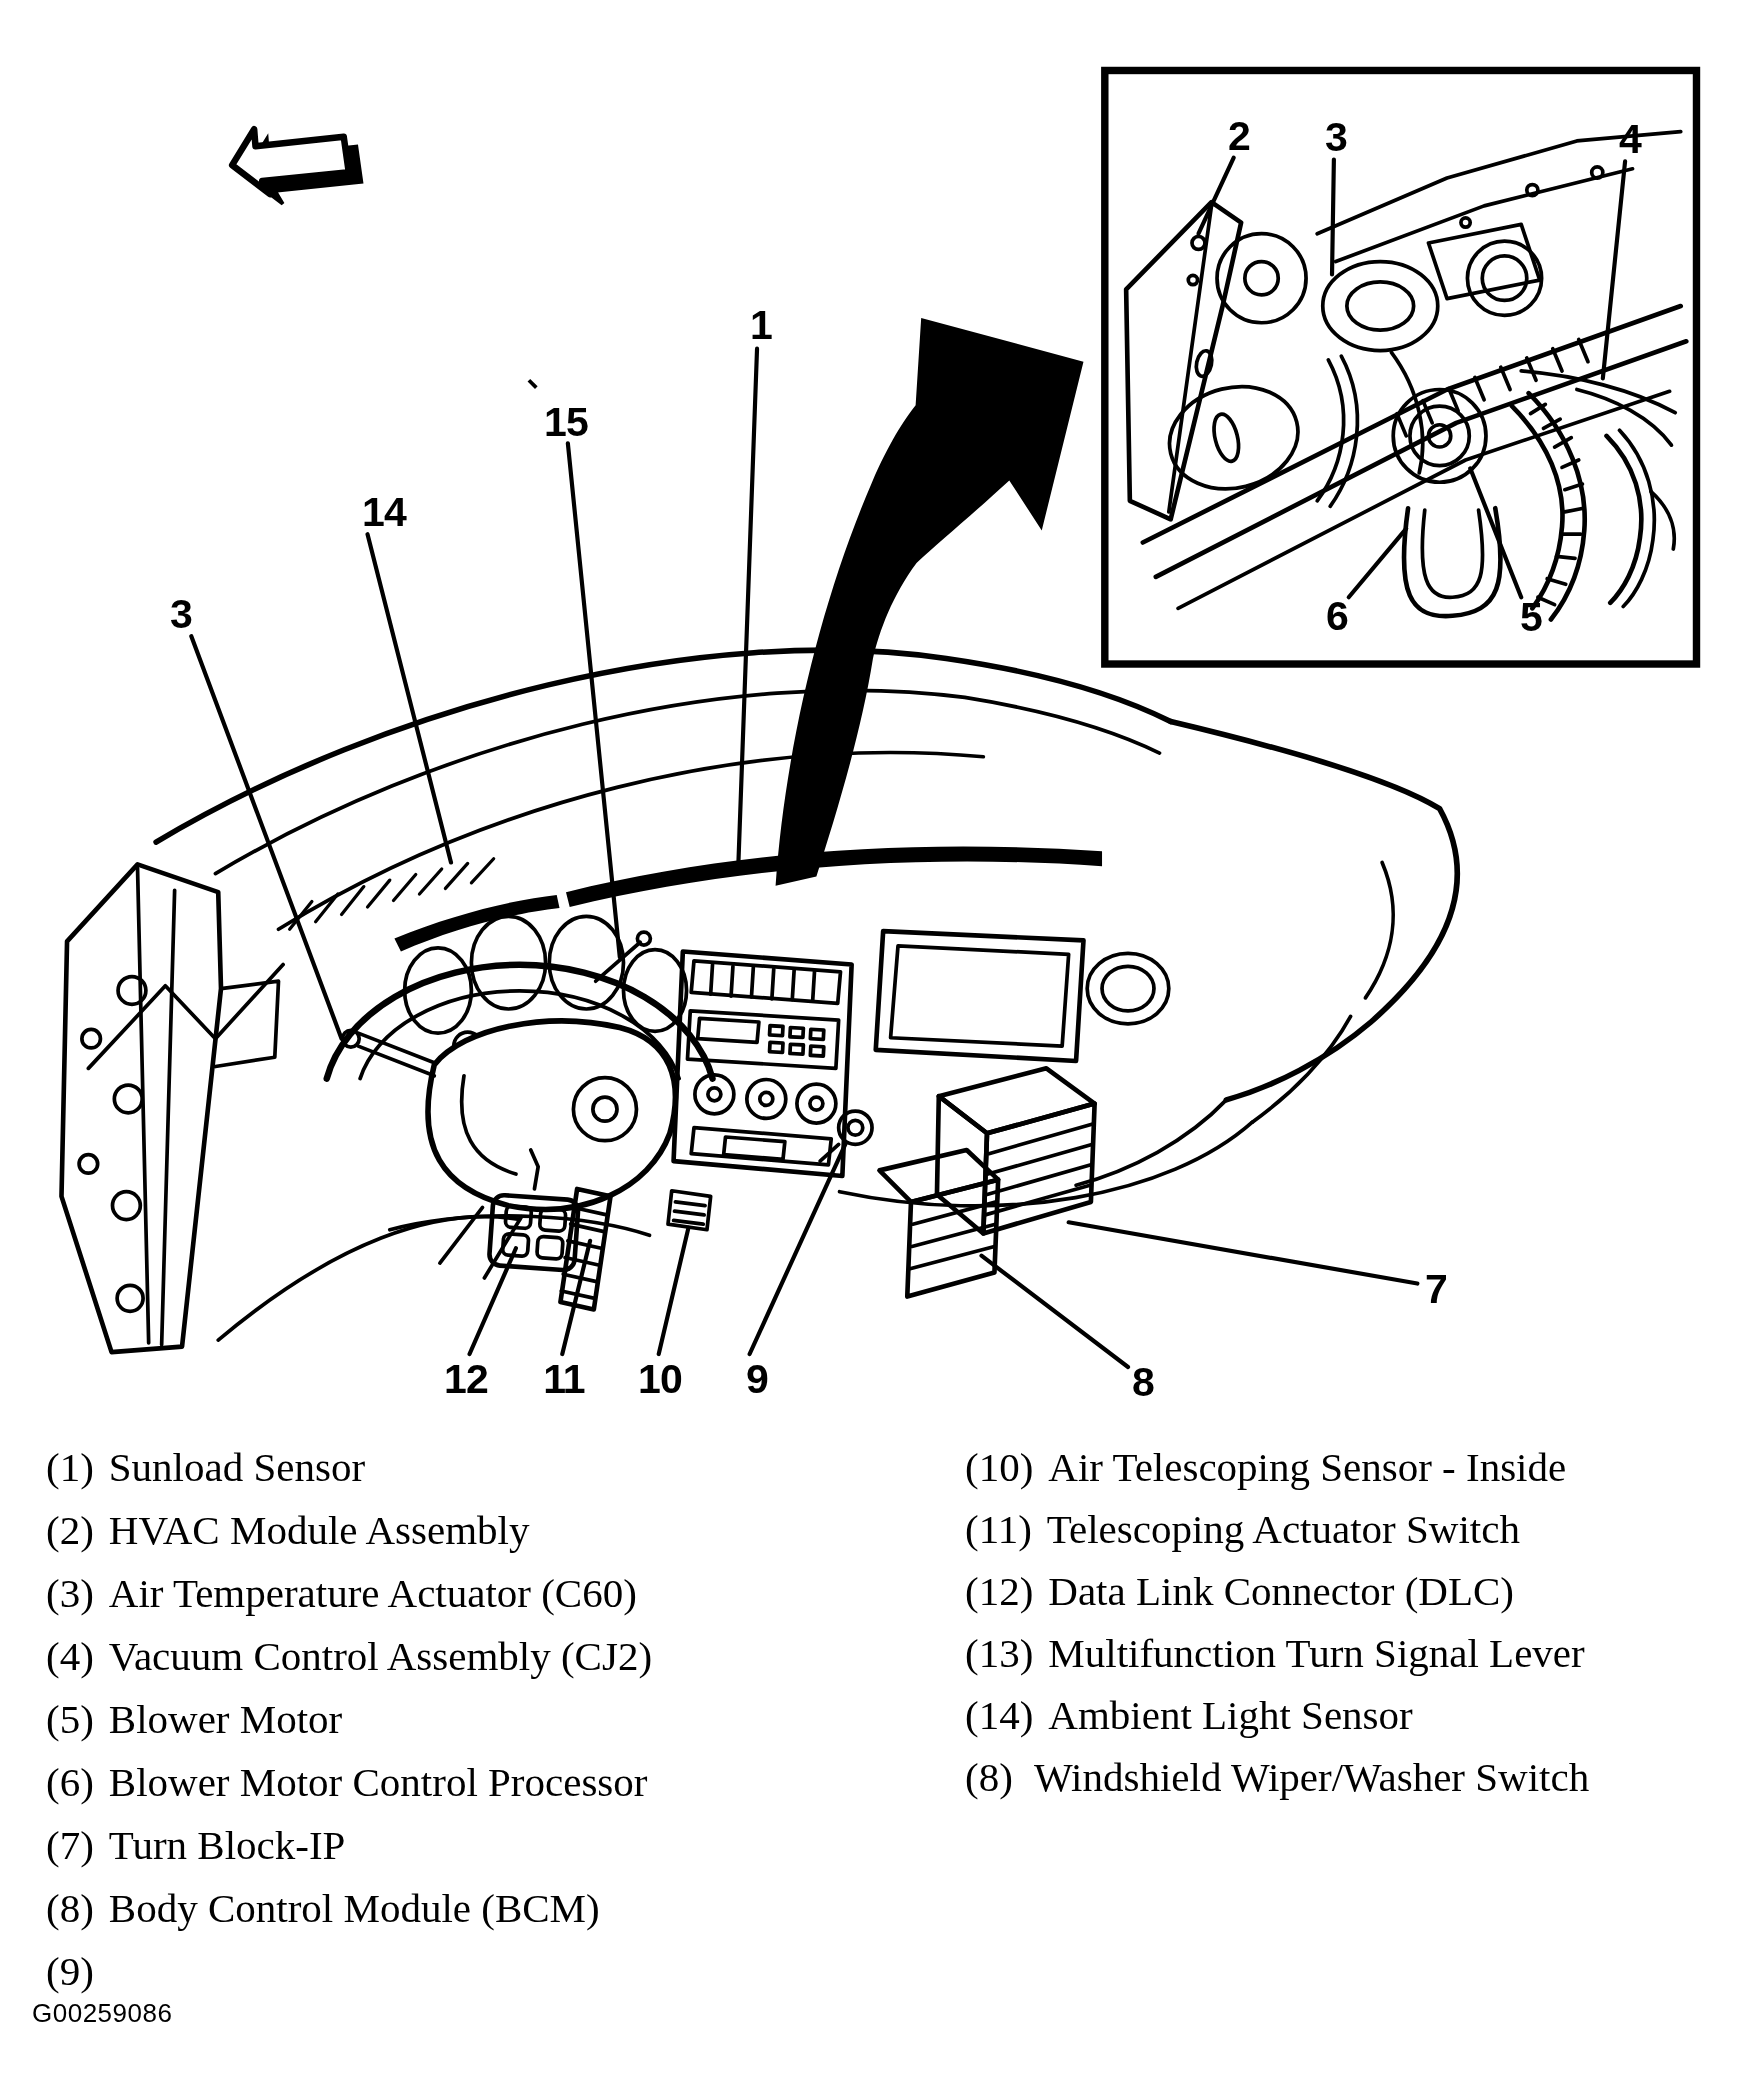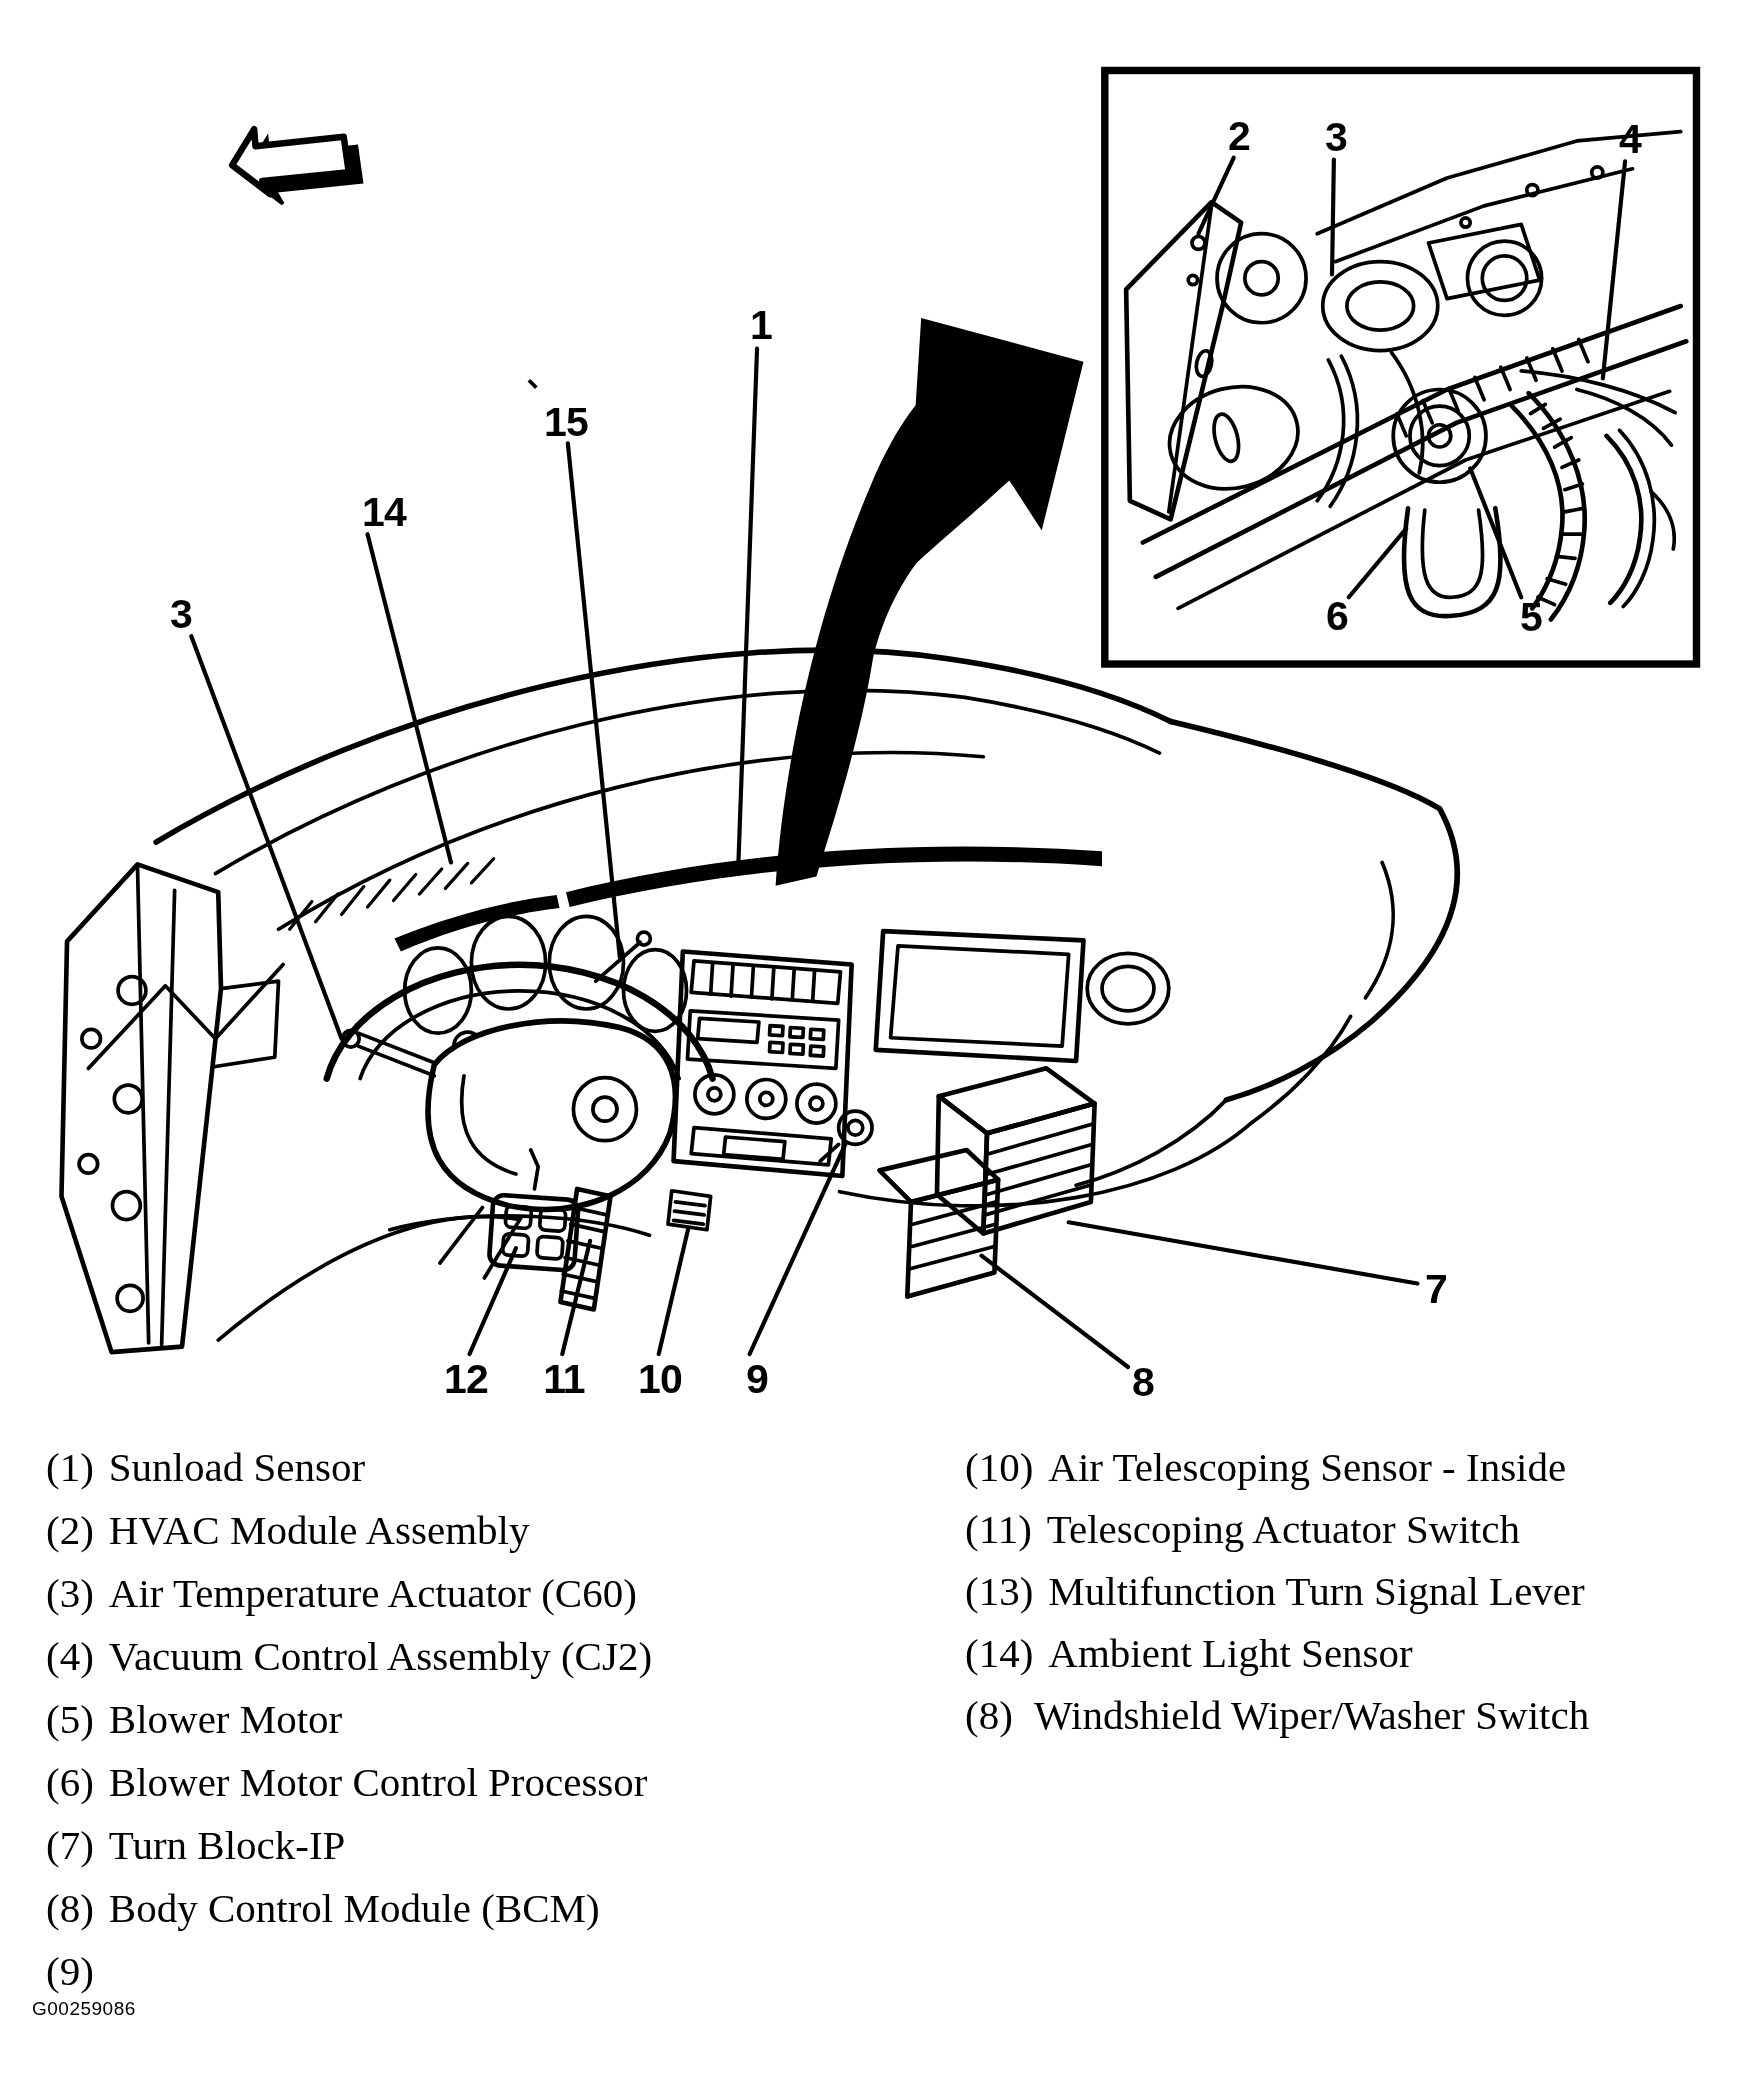--- a/index.html
+++ b/index.html
@@ -13,21 +13,21 @@
   .legend-col{position:absolute;}
   .legend-row{display:flex;align-items:baseline;
               font-size:41px;height:63px;line-height:63px;white-space:nowrap;}
   #legend-left{left:46px;top:1436px;}
   #legend-right{left:965px;top:1436px;}
   #legend-right .legend-row{height:62px;line-height:62px;}
   .legend-num{display:inline-block;min-width:54px;}
   #legend-left .legend-num{min-width:43px;}
   .legend-label{margin-left:15px;text-align:right;}
   #figure-code{position:absolute;left:32px;top:1998px;
-               font-family:"Liberation Sans",sans-serif;font-size:19px;
+               font-family:"Liberation Sans",sans-serif;font-size:26px;
                letter-spacing:0.5px;}
 </style>
 </head>
 <body>
 
 <svg id="canvas" width="1745" height="2095" viewBox="0 0 1881 2259" xmlns="http://www.w3.org/2000/svg">
 
   <g>
     <g transform="translate(250,178) rotate(-17)">
       <path d="M 0 0 L 34 -30 L 30 -12 L 124 6 L 118 44 L 26 26 L 30 42 Z" fill="#000" stroke="#000" stroke-width="4" transform="translate(10,14)"></path>
@@ -361,20 +361,24 @@
 <div id="legend-right" class="legend-col">
     <div class="legend-row">
       <span class="legend-num">(10)</span>
       <span class="legend-label">Air Telescoping Sensor - Inside</span>
     </div>
     <div class="legend-row">
       <span class="legend-num">(11)</span>
       <span class="legend-label">Telescoping Actuator Switch</span>
     </div>
     <div class="legend-row">
+      <span class="legend-num">(12)</span>
+      <span class="legend-label">Data Link Connector (DLC)</span>
+    </div>
+    <div class="legend-row">
       <span class="legend-num">(13)</span>
       <span class="legend-label">Multifunction Turn Signal Lever</span>
     </div>
     <div class="legend-row">
       <span class="legend-num">(14)</span>
       <span class="legend-label">Ambient Light Sensor</span>
     </div>
     <div class="legend-row">
       <span class="legend-num">(8)</span>
       <span class="legend-label">Windshield Wiper/Washer Switch</span>

